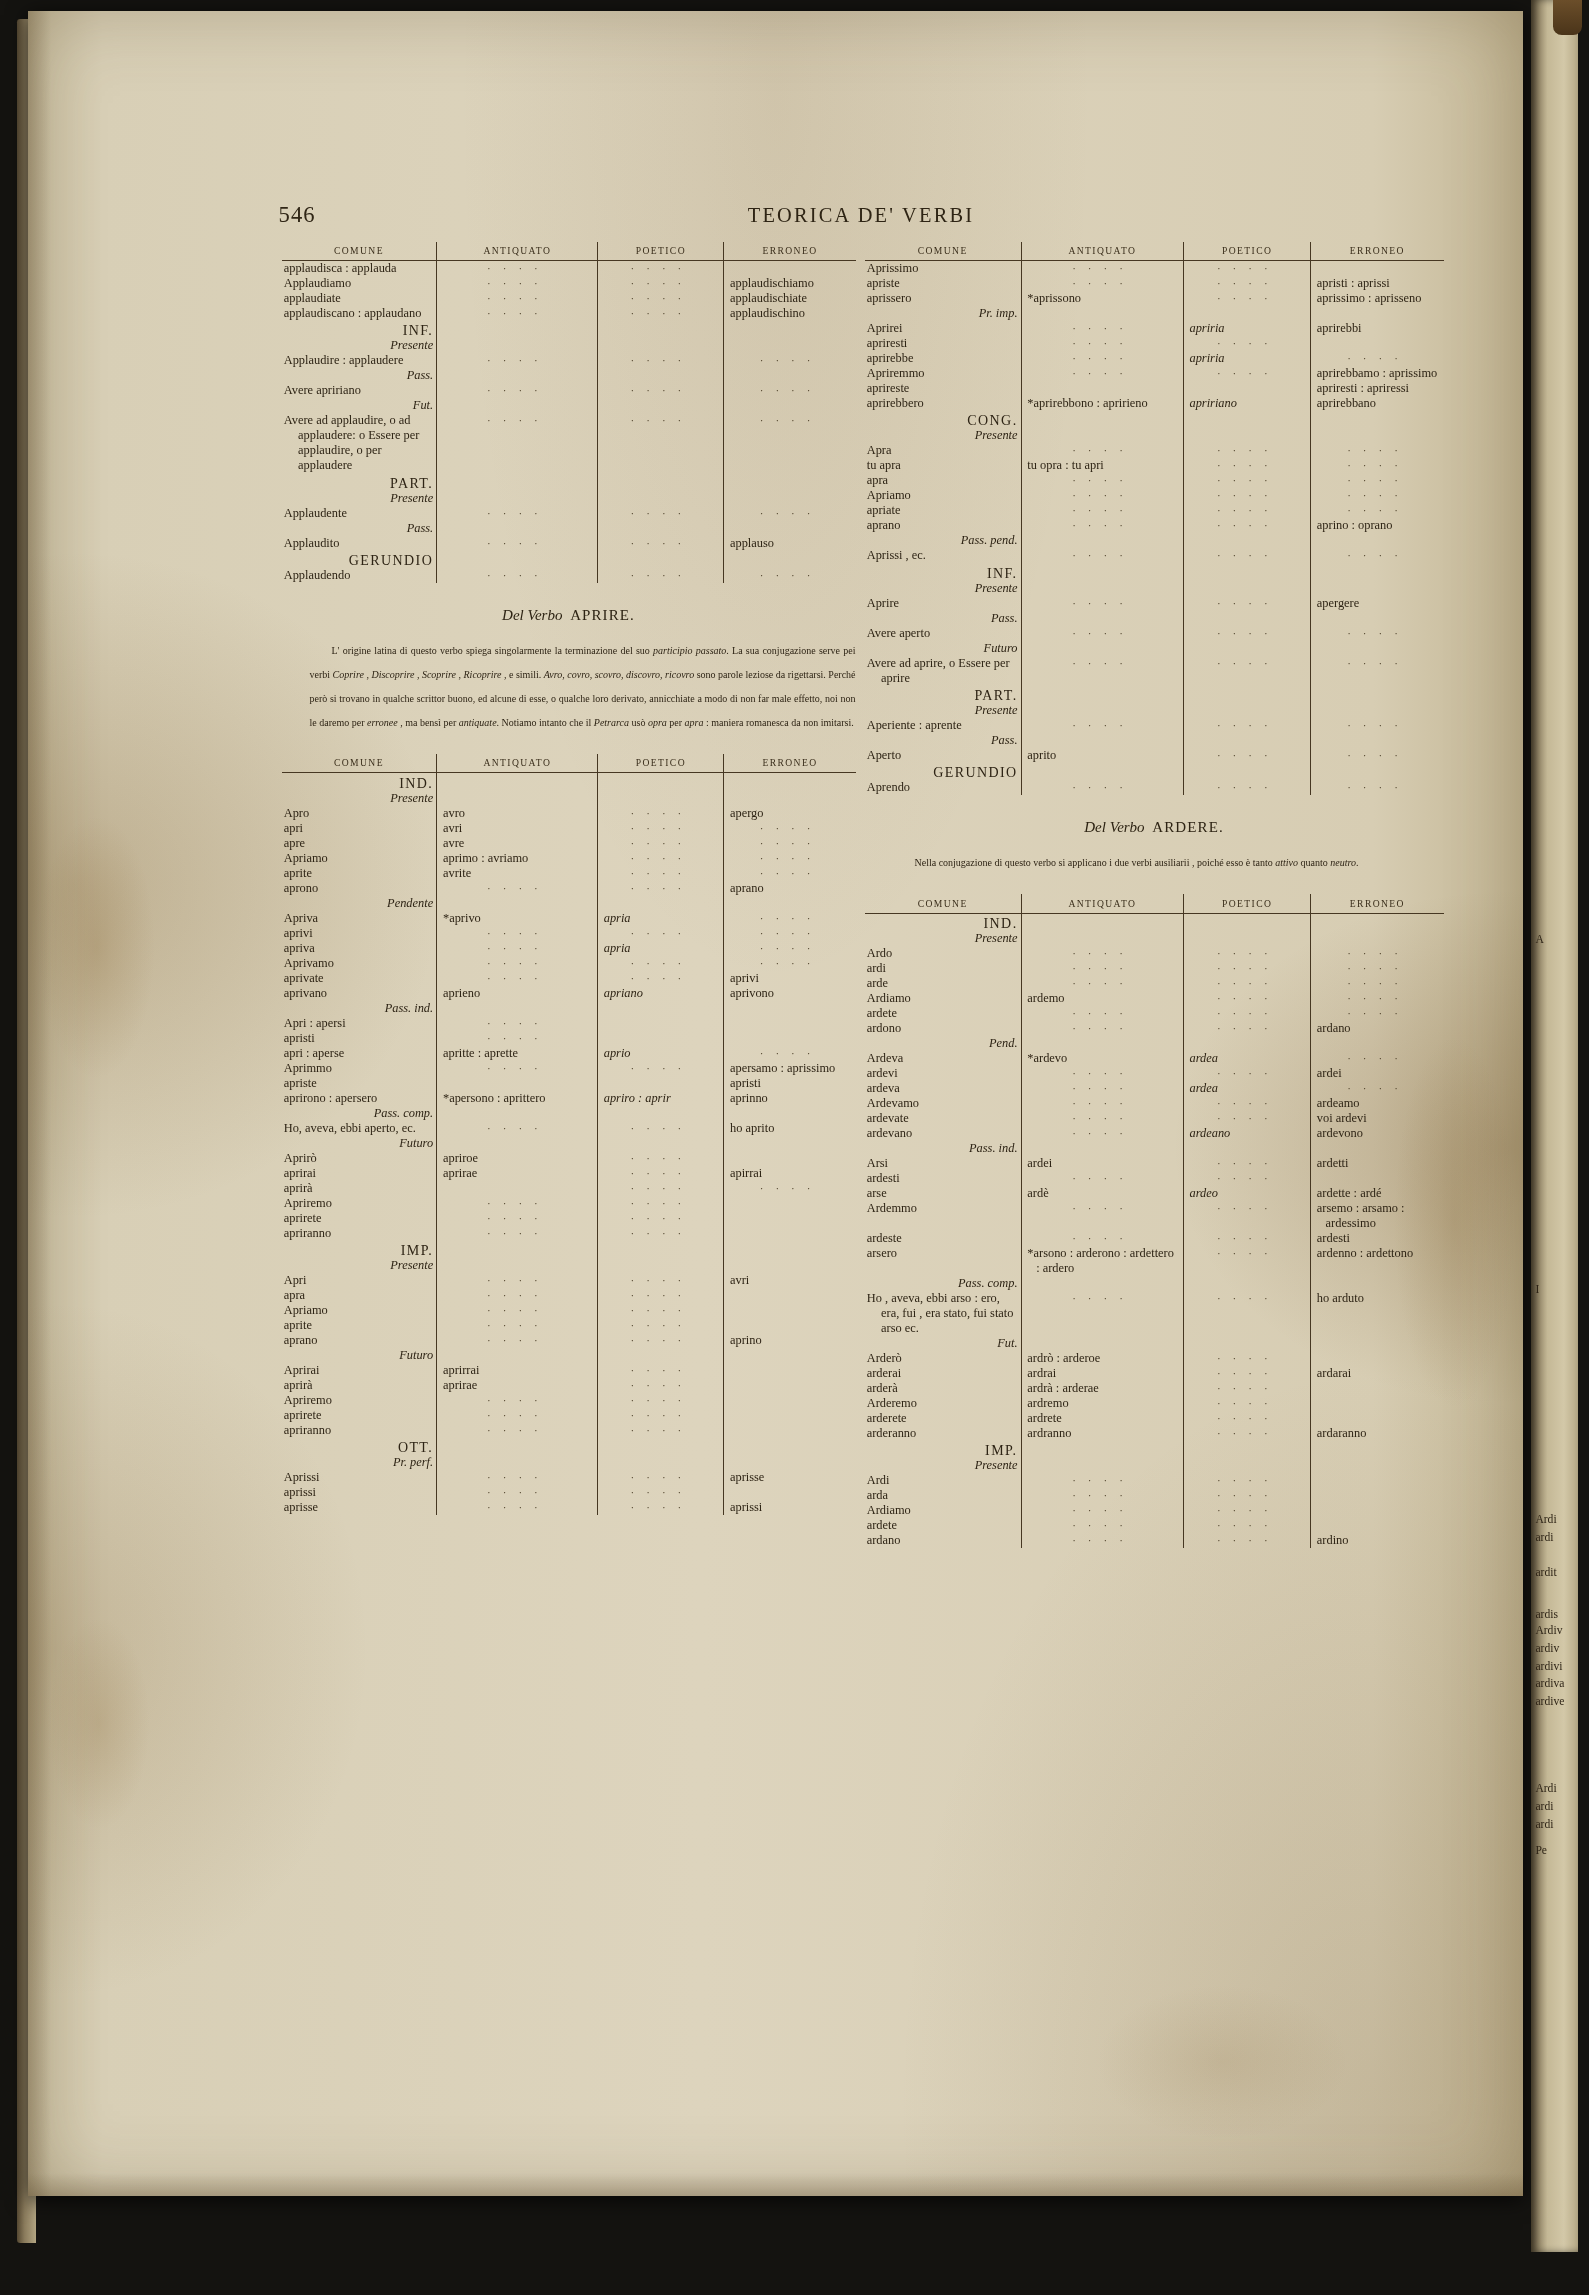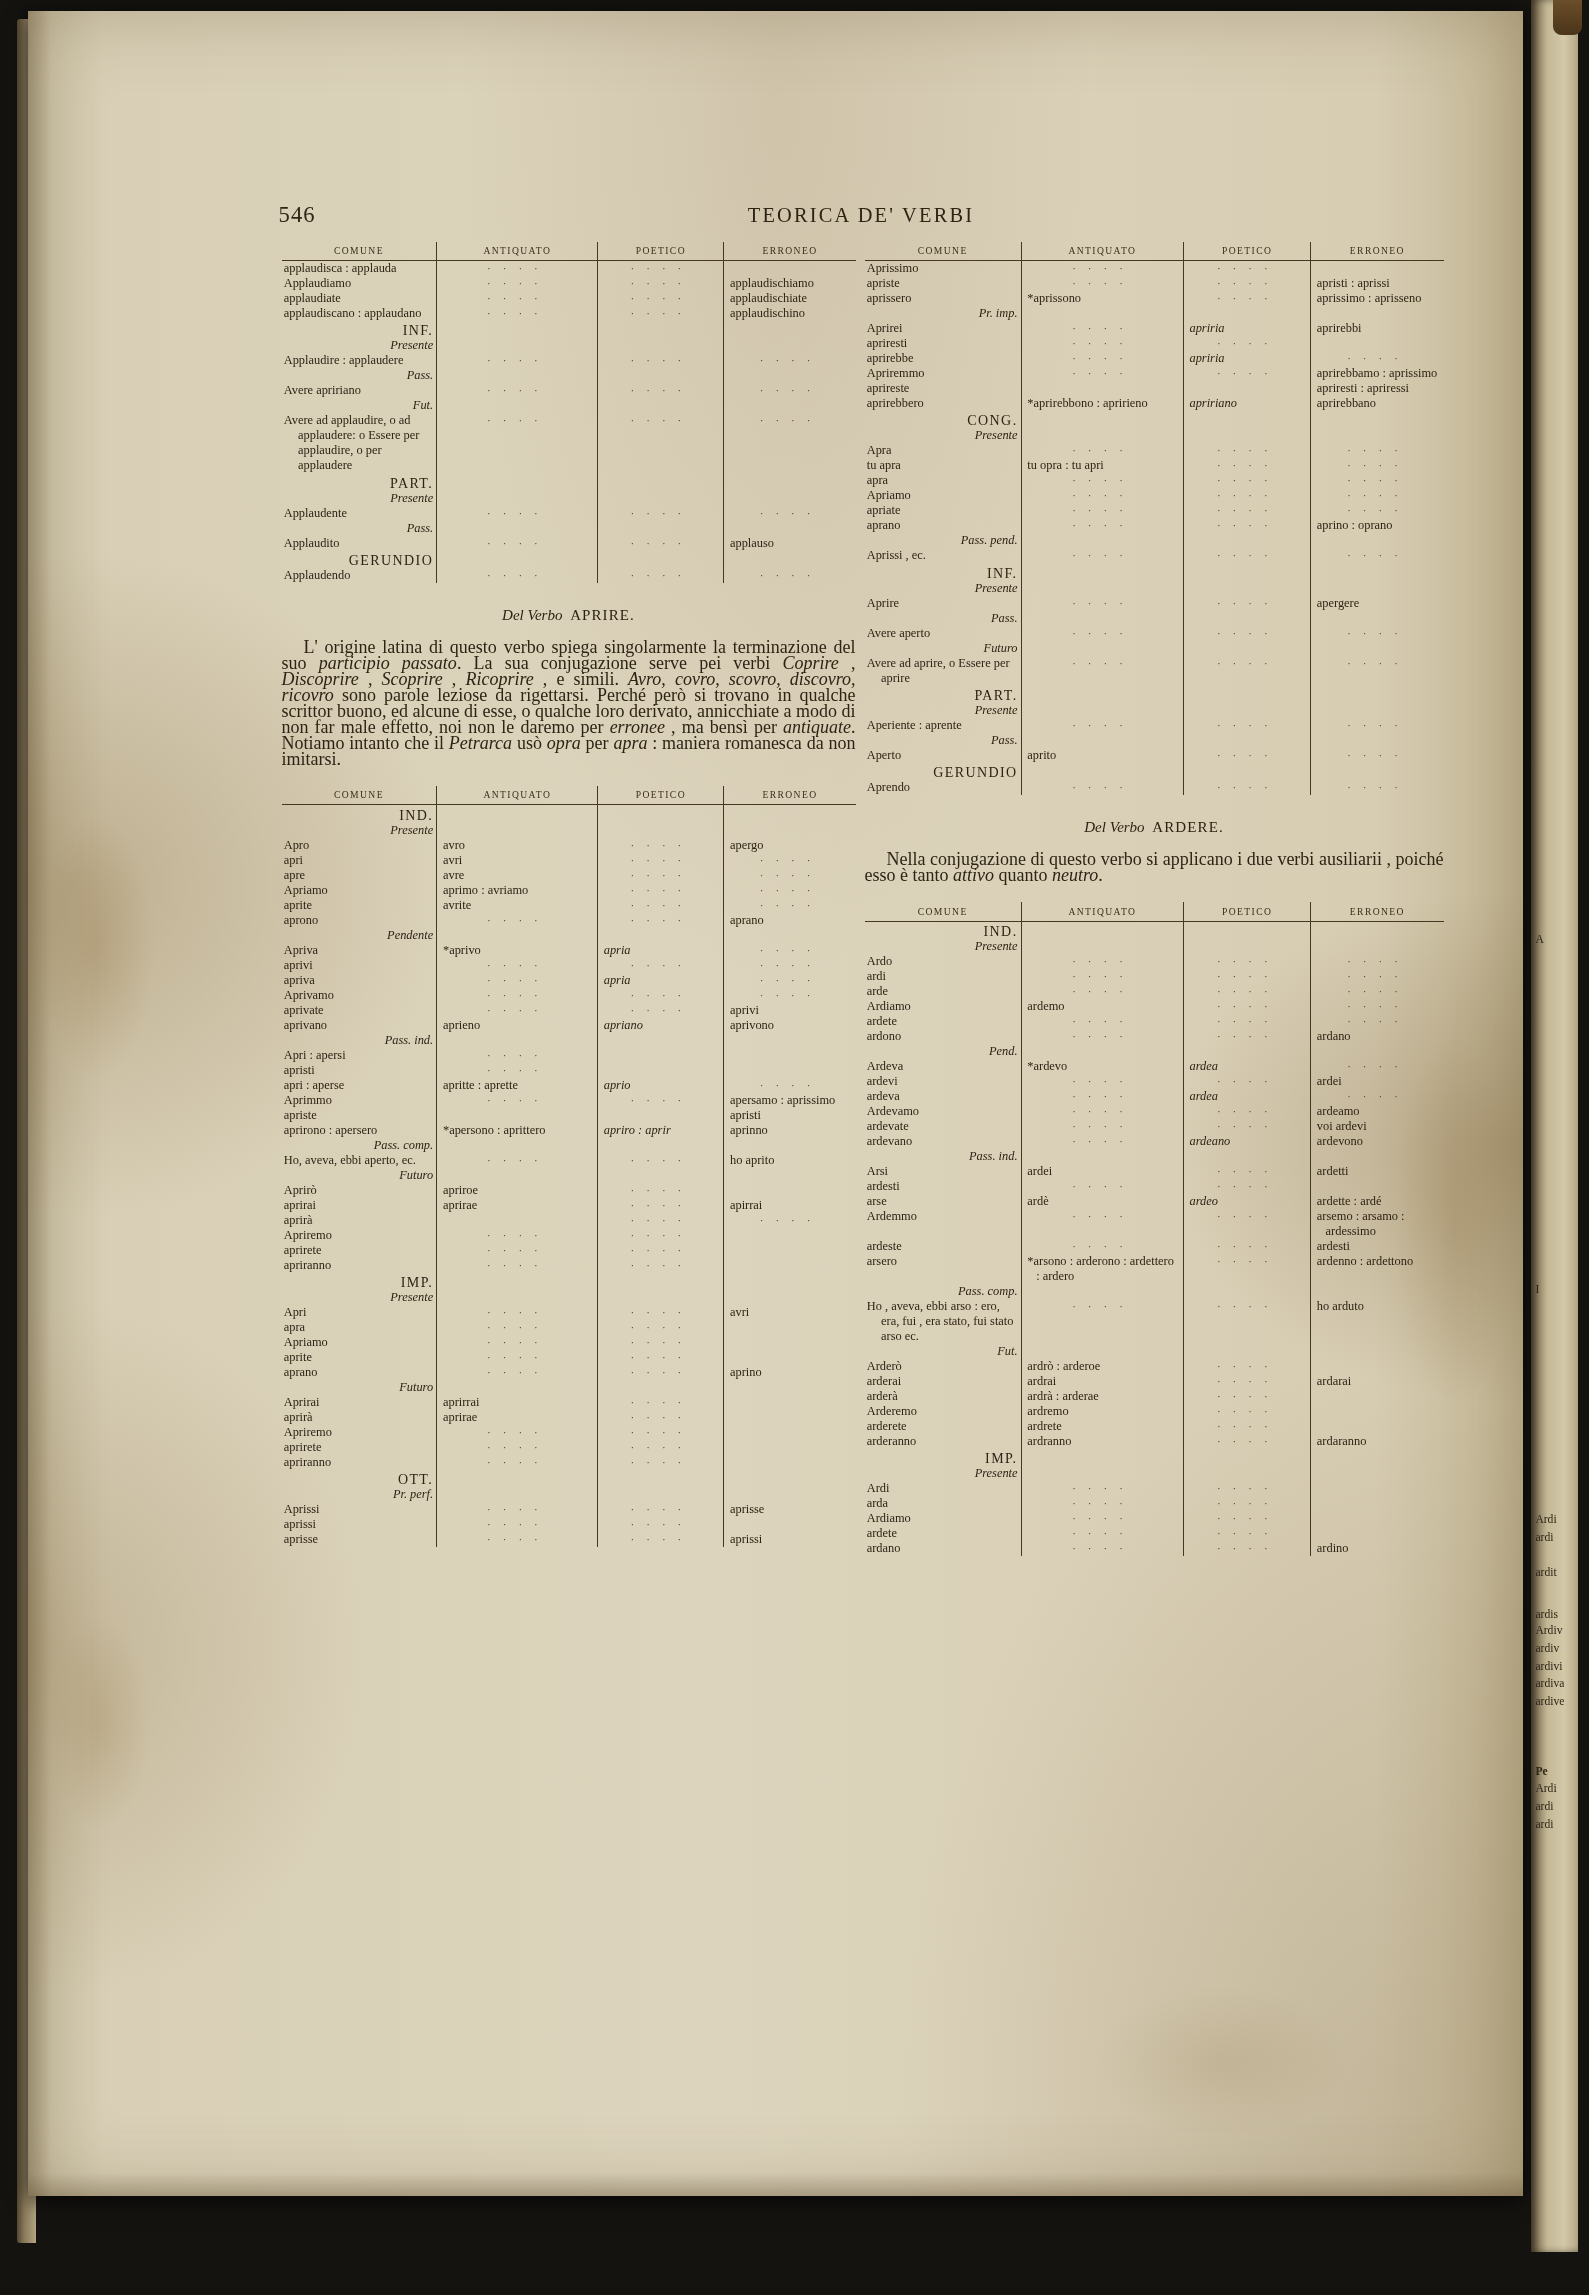--- a/index.html
+++ b/index.html
@@ -62,22 +62,22 @@
   .t-cell.c3 { font-style:italic; }
   .t-cell.dots { font-style:normal; text-align:center; text-indent:5.5px;
     padding-left:0; letter-spacing:12px; font-size:11px; color:#483b25; }
   .t-cell.lbl { text-align:right; text-indent:0; padding-left:0; }
   .t-cell.lbl.sc { font-size:14px; letter-spacing:1.4px; padding-top:2.2px; font-style:normal; }
   .t-cell.lbl.itl { font-style:italic; }
 
   .verb-head { text-align:center; font-size:15px; margin:24px 0 15.4px; color:#2d2313; }
   .vh-pre { font-style:italic; margin-right:7.7px; }
   .vh-verb { letter-spacing:1.1px; }
-  .intro { font-size:18px; line-height:16px; text-align:justify;
-    text-indent:22px; color:#2e2415; margin-bottom:19px; }
+  .intro { font-size:10px; line-height:24px; text-align:justify;
+    text-indent:22px; color:#2e2415; margin-bottom:19px;margin-left:28px; }
   .intro .it { font-style:italic; }
   .mt { margin-top:3.3px; }
 
   .next-page {
     position:absolute; left:1531px; top:0; width:47px; height:2252px;
     background:linear-gradient(90deg,#6e6044,#c4b896 35%,#d3c8a8 70%,#b7aa87);
     box-shadow:inset 4.4px 0 7.7px rgba(0,0,0,.45);
   }
   .frag { position:absolute; left:4.4px; font-size:11.6px; color:#2f2517;
     white-space:nowrap; overflow:hidden; width:42px; }
@@ -997,20 +997,20 @@
       <span class="frag" style="top: 1283px;">I</span>
       <span class="frag" style="top: 1513px;">Ardi</span>
       <span class="frag" style="top: 1531px;">ardi</span>
       <span class="frag" style="top: 1608px;">ardis</span>
       <span class="frag" style="top: 1566px;">ardit</span>
       <span class="frag" style="top: 1624px;">Ardiv</span>
       <span class="frag" style="top: 1642px;">ardiv</span>
       <span class="frag" style="top: 1660px;">ardivi</span>
       <span class="frag" style="top: 1677px;">ardiva</span>
       <span class="frag" style="top: 1695px;">ardive</span>
-      <span class="frag" style="top: 1765px; font-weight: bold;">Pe</span>
+      <span class="frag" style="top: 1844px;">Pe</span>
       <span class="frag" style="top: 1782px;">Ardi</span>
       <span class="frag" style="top: 1800px;">ardi</span>
       <span class="frag" style="top: 1818px;">ardi</span>
     </div>
   <div class="binding-cord"></div>
 </div>
 
 
 </body></html>

